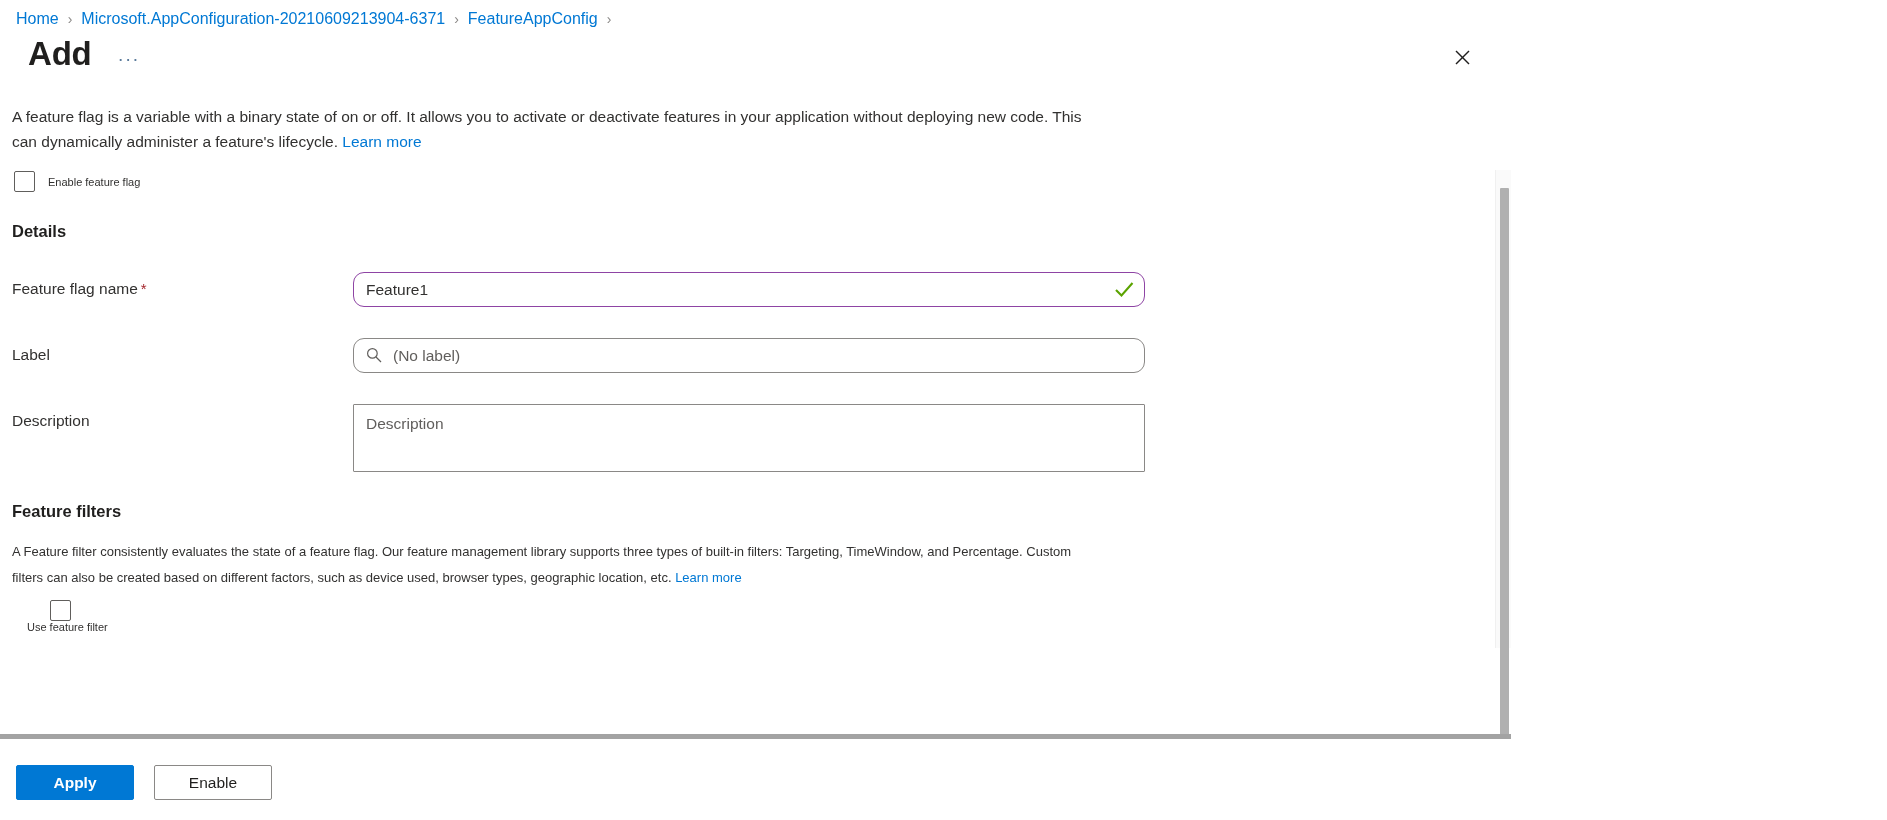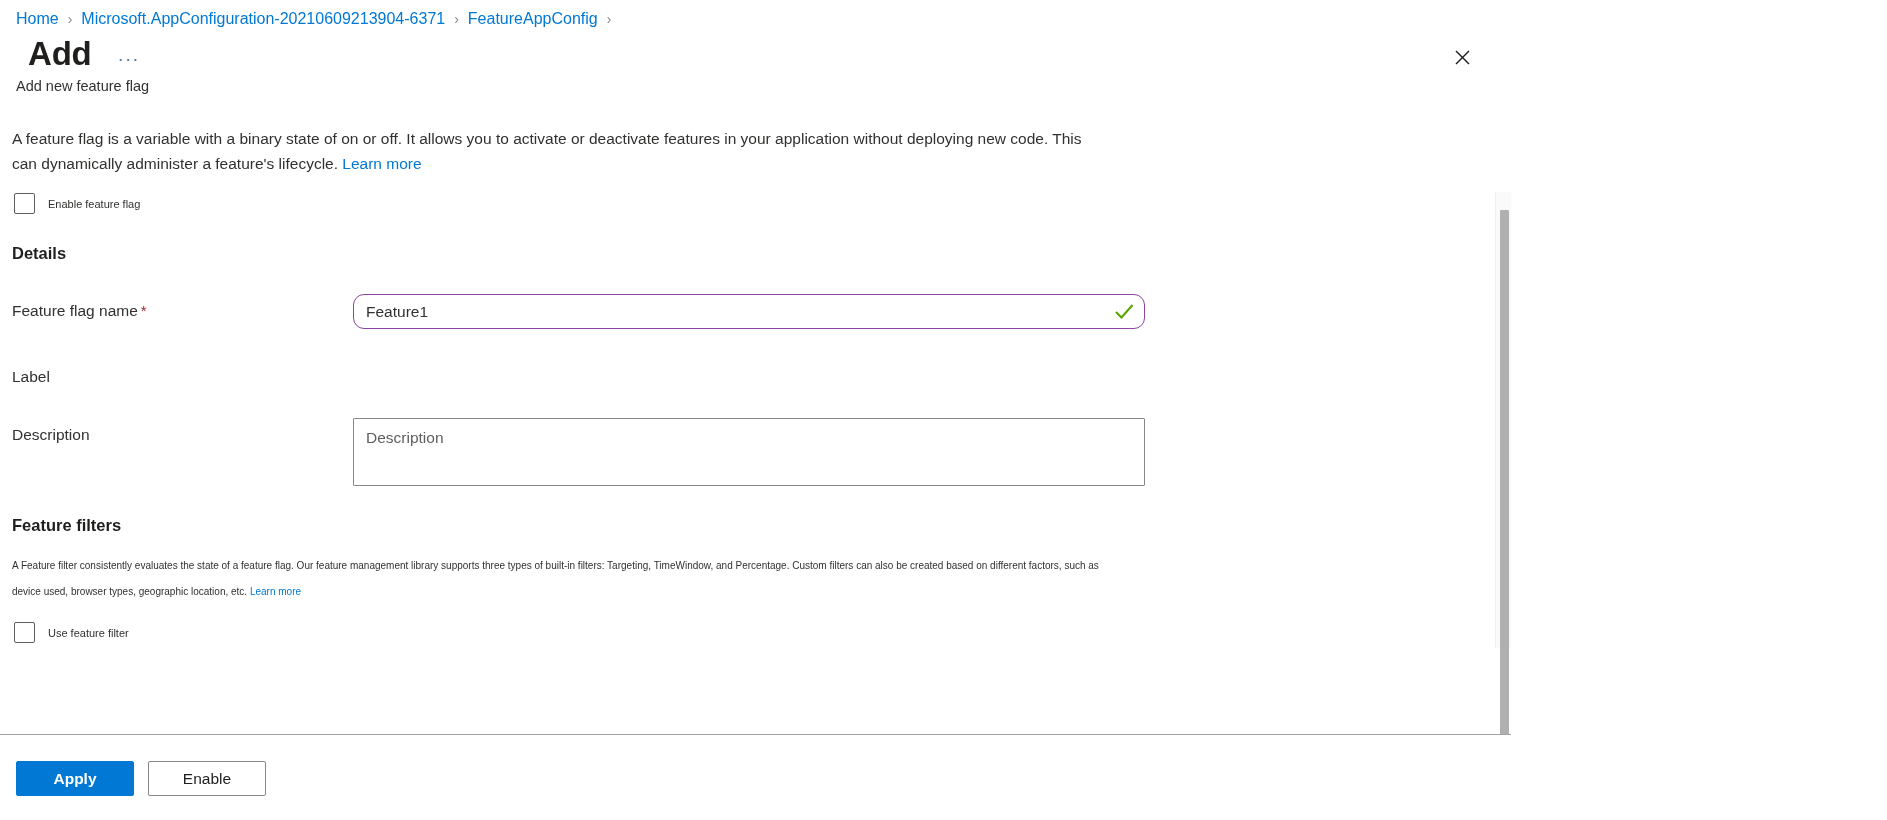--- a/index.html
+++ b/index.html
@@ -201,36 +201,36 @@
     color: #323130;
     padding: 8px 12px;
     resize: none;
     outline: none;
     border-radius: 1px;
     line-height: 21px;
   }
   .desc-area::placeholder { color: #605e5c; }
 
   .filters-text {
-    font-size: 10px;
+    font-size: 13px;
     line-height: 25.5px;
     color: #323130;
     max-width: 1092px;
     margin-top: 18px;
   }
 
   
   .footer {
     flex: none;
-    border-top: 1px solid #a3a3a3;
+    border-top: 5px solid #a3a3a3;
     height: 86px;
     padding: 26px 0 0 16px;
     display: flex;
     align-items: flex-start;
-    gap: 14px;
+    gap: 20px;
     background: #ffffff;
   }
   .btn {
     height: 35px;
     min-width: 118px;
     font-family: "Liberation Sans", sans-serif;
     font-size: 15.5px;
     cursor: pointer;
     border-radius: 2px;
     padding: 0 18px;
@@ -286,21 +286,20 @@
   <div class="title-row">
     <div class="blade-title">Add</div>
     <div class="ellipsis-btn">···</div>
     <div class="close-btn">
       <svg width="15" height="15" viewBox="0 0 15 15">
         <line x1="1" y1="1" x2="14" y2="14" stroke="#201f1e" stroke-width="1.4"></line>
         <line x1="14" y1="1" x2="1" y2="14" stroke="#201f1e" stroke-width="1.4"></line>
       </svg>
     </div>
   </div>
-  <div class="subtitle">Add new feature flag</div>
 
   <div class="body-scroll">
 
     <div class="intro-text">
       <span>A feature flag is a variable with a binary state of on or off. It allows you to activate or deactivate features in your application without deploying new code. This can dynamically administer a feature's lifecycle. </span><span class="inline-link">Learn more</span>
     </div>
 
     <div class="check-row">
       <span class="checkbox"></span>
       <span class="check-label">Enable feature flag</span>
@@ -315,36 +314,43 @@
       <div class="field-ctl">
         <input class="txt-input focused" type="text" value="Feature1" style="">
         <svg class="ok-check" width="19" height="17" viewBox="0 0 19 17">
           <polyline points="1,9 6.5,14.5 17.5,2" fill="none" stroke="#5ba300" stroke-width="2.1"></polyline>
         </svg>
       </div>
     </div>
 
     <div class="form-row">
       <div class="field-label">Label</div>
+      <div class="field-ctl search-wrap">
+        <svg class="search-ico" width="16" height="16" viewBox="0 0 16 16">
+          <circle cx="6.4" cy="6.4" r="4.8" fill="none" stroke="#605e5c" stroke-width="1.2"></circle>
+          <line x1="10" y1="10" x2="15" y2="15" stroke="#605e5c" stroke-width="1.2"></line>
+        </svg>
+        <input class="txt-input" type="text" placeholder="(No label)" style="">
+      </div>
     </div>
 
     <div class="form-row">
       <div class="field-label">Description</div>
       <div class="field-ctl">
         <textarea class="desc-area" placeholder="Description" style=""></textarea>
       </div>
     </div>
 
     <div class="section-head" style="margin-top:26px;">Feature filters</div>
 
     <div class="filters-text">
       <span>A Feature filter consistently evaluates the state of a feature flag. Our feature management library supports three types of built-in filters: Targeting, TimeWindow, and Percentage. Custom filters can also be created based on different factors, such as device used, browser types, geographic location, etc. </span><span class="inline-link">Learn more</span>
     </div>
 
-    <div class="check-row" style="margin-top:18px;">
+    <div class="check-row" style="margin-top:10px;flex-direction:column;">
       <span class="checkbox"></span>
       <span class="check-label">Use feature filter</span>
     </div>
 
     <div class="scrollbar-track">
       <div class="scrollbar-thumb"></div>
     </div>
   </div>
 
   <div class="footer">

